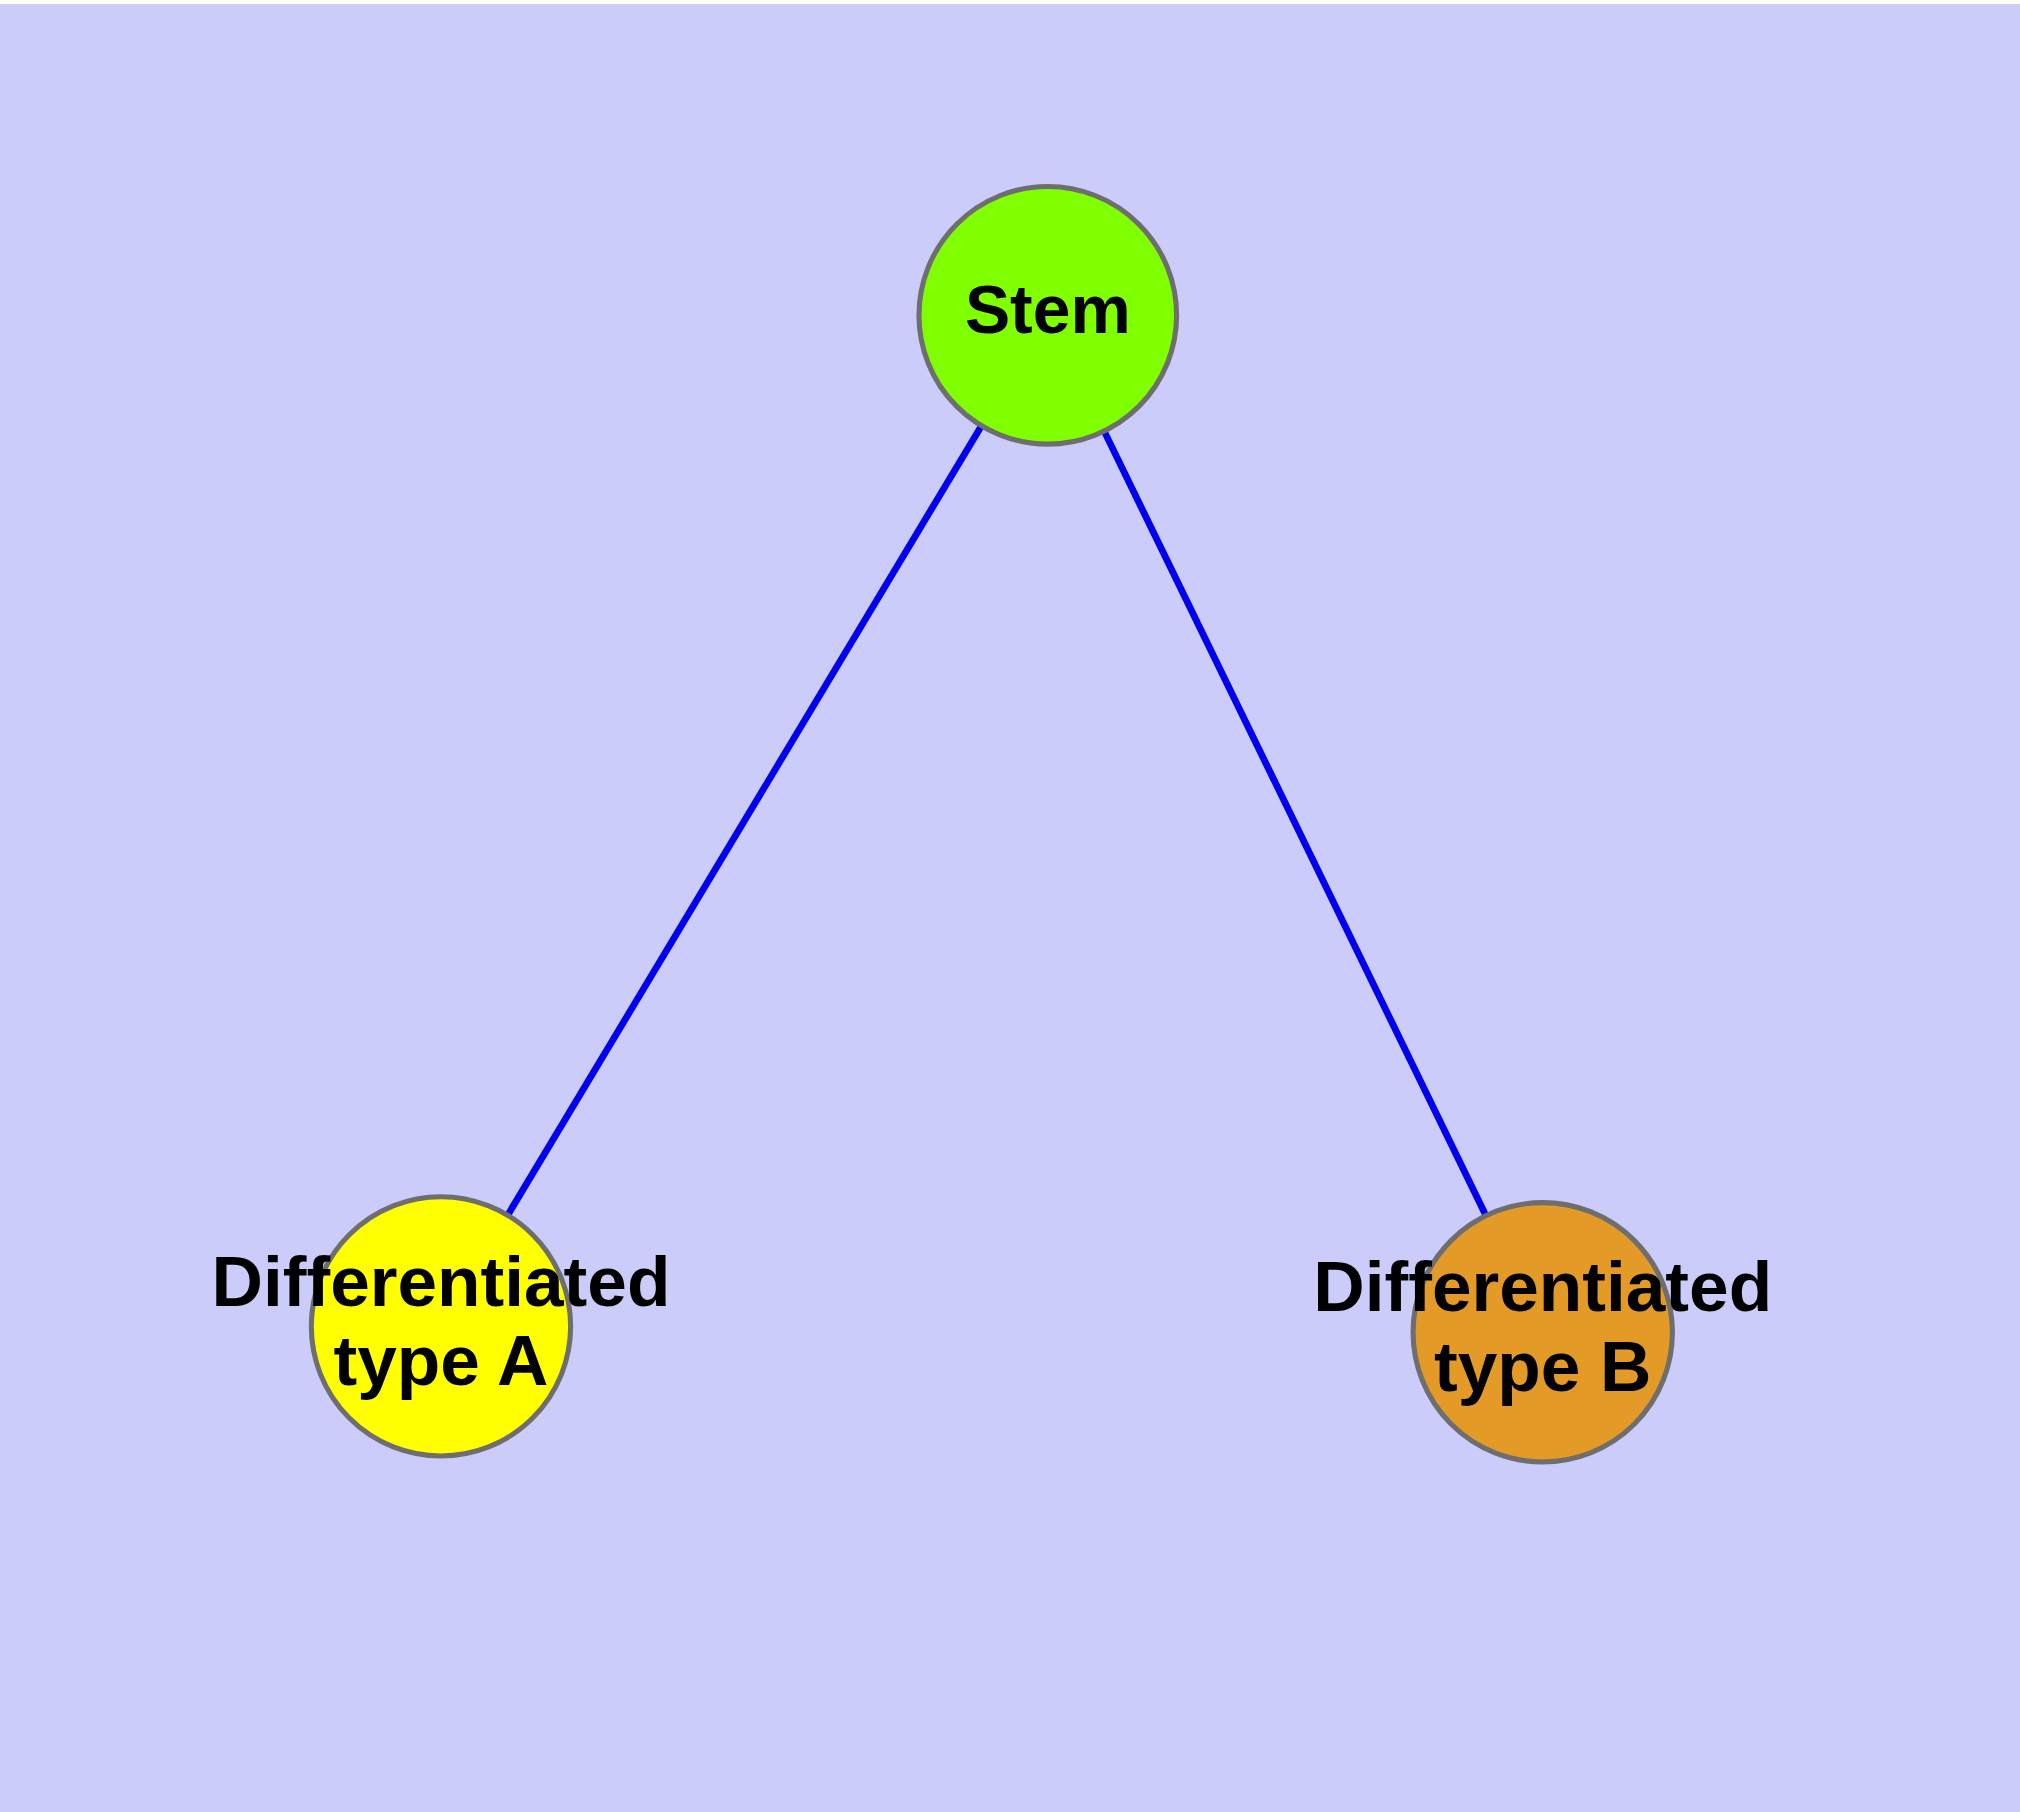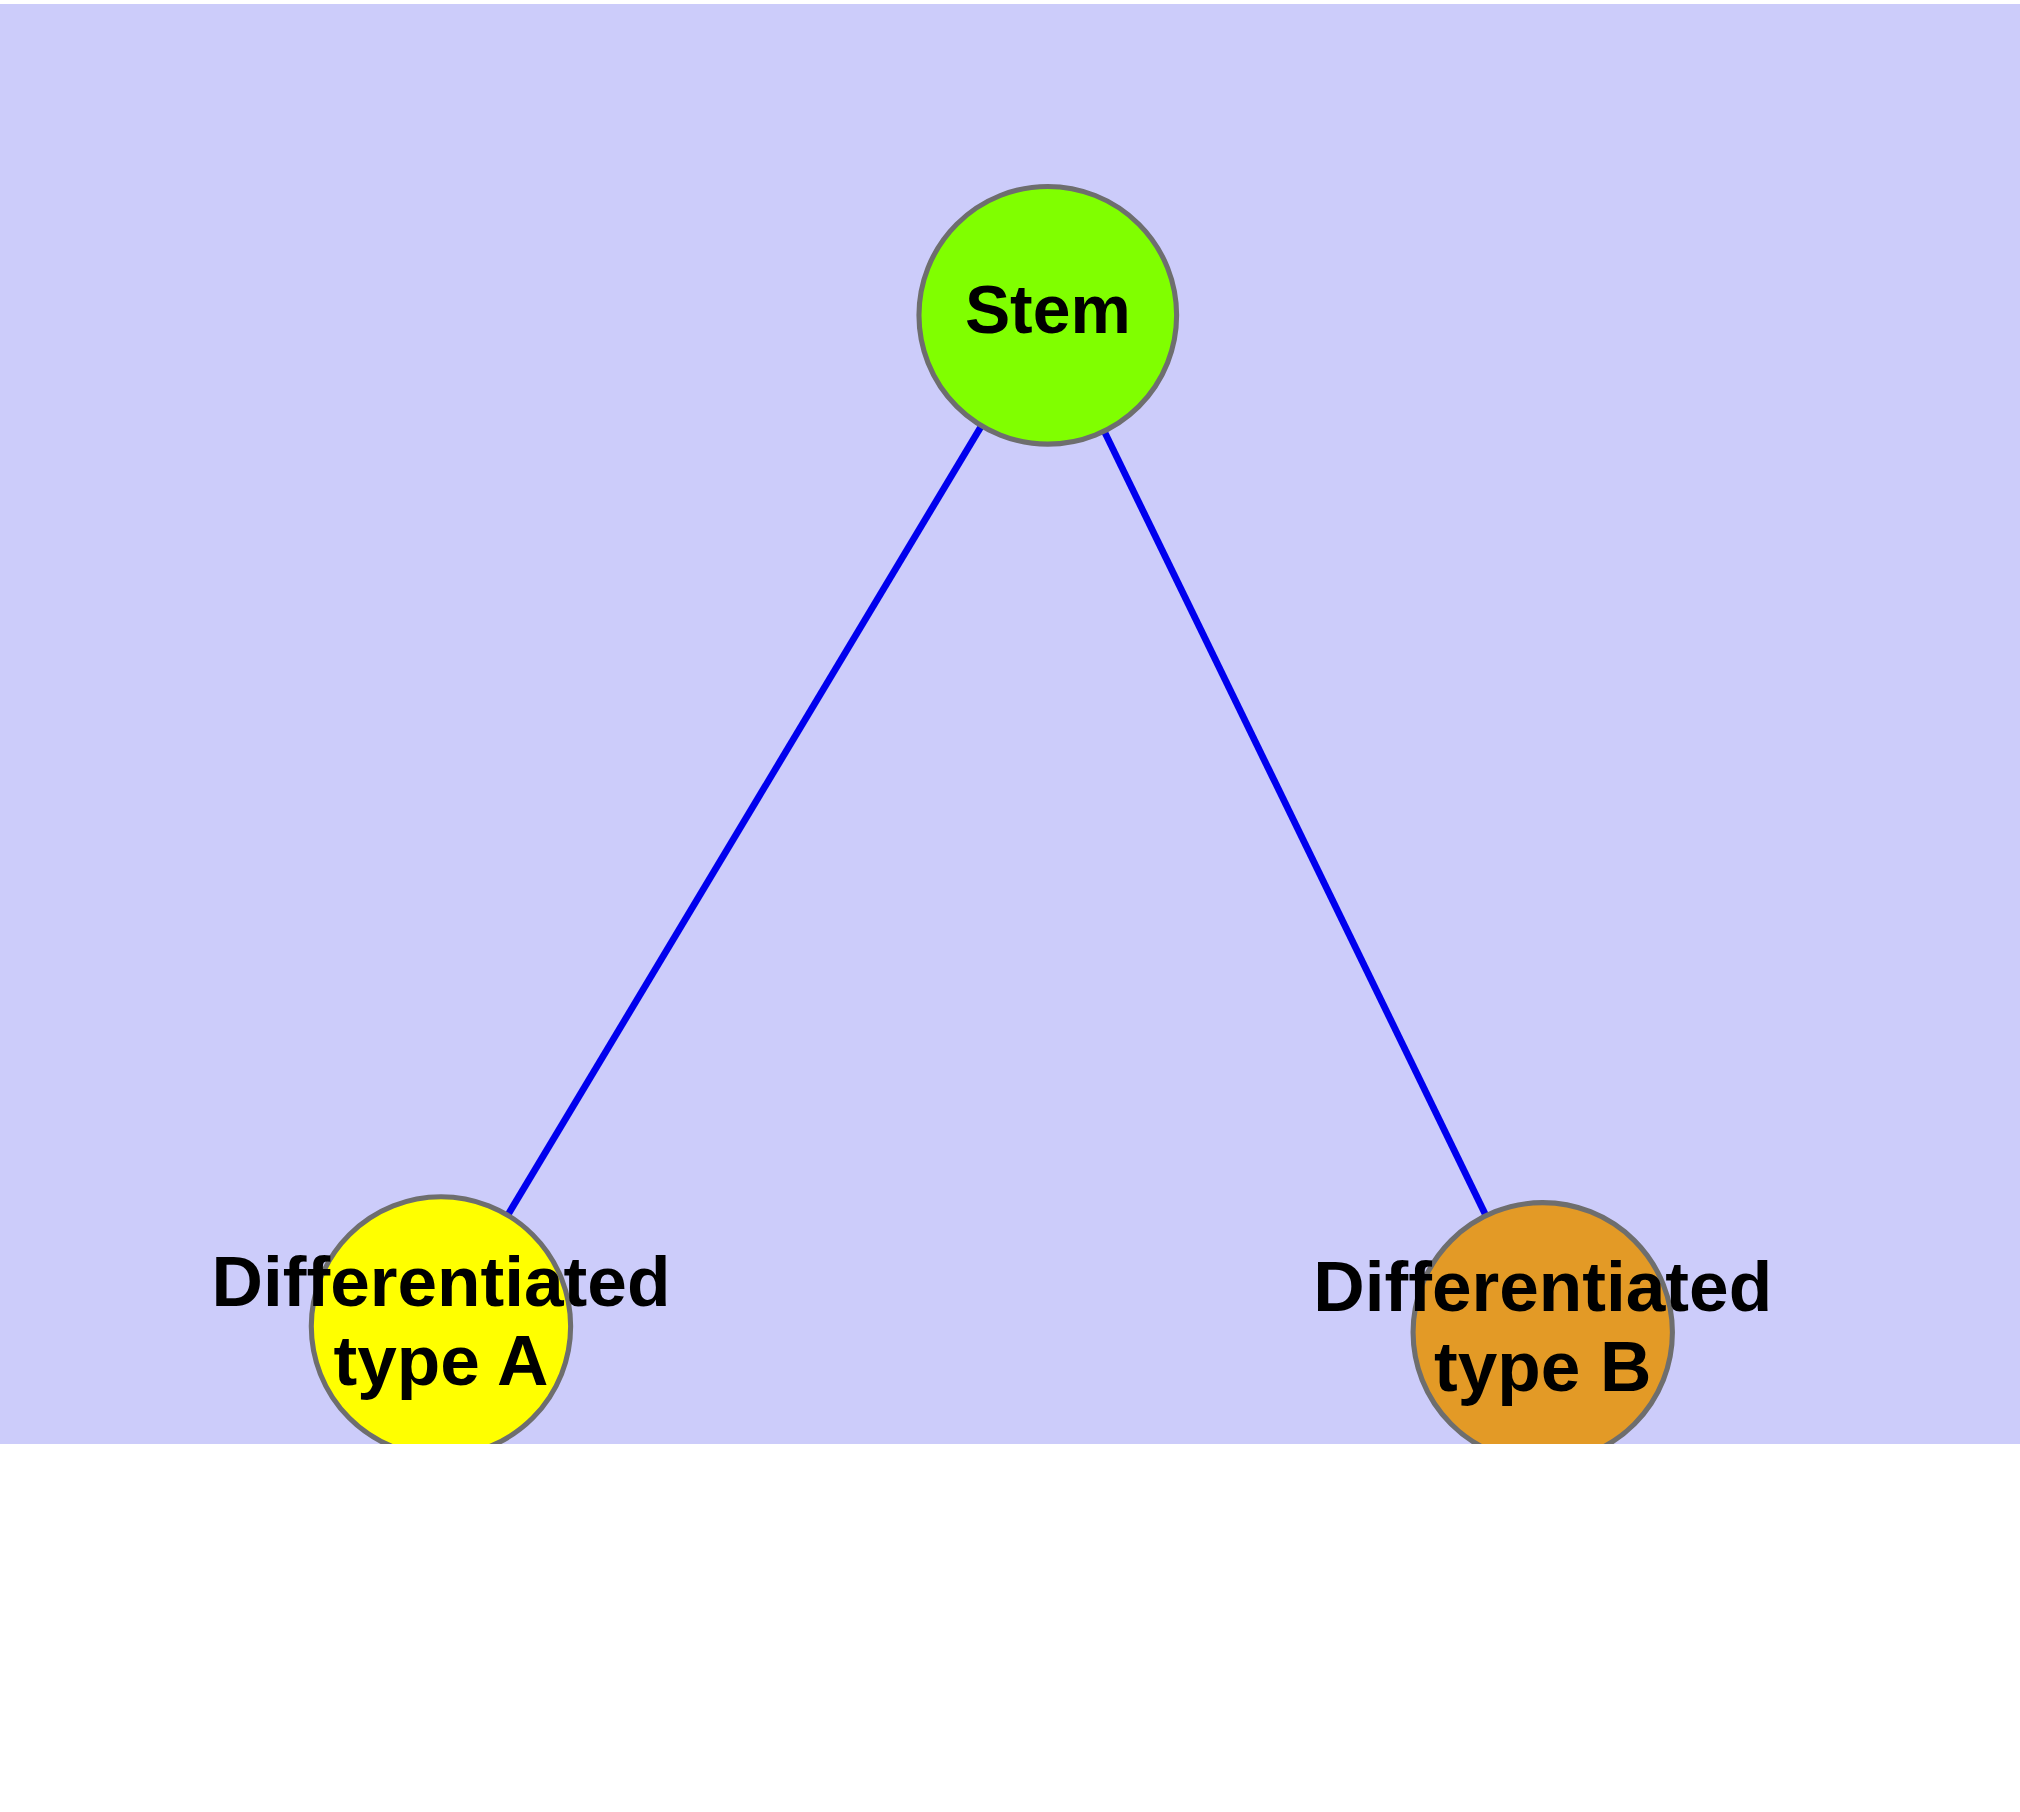--- a/index.html
+++ b/index.html
@@ -51,21 +51,21 @@
   .label-root {
     font-size: 80px;
   }
   .label-leaf {
     font-size: 84px;
   }
 </style>
 </head>
 <body>
 
-<div id="canvas" style="width: 2021px; height: 1444px; background: rgb(255, 255, 255);">
+<div id="canvas" style="width: 2021px; height: 1812px; background: rgb(255, 255, 255);">
 
   <div id="plot-area" style="background: rgb(204, 204, 250); width: 2021px; height: 1808px;"></div>
 
   <svg id="graph-svg" viewBox="0 0 2384 2138" xmlns="http://www.w3.org/2000/svg">
 
     <g>
       <line class="edge-line" x1="1156.7513774375484" y1="504.04414345950397" x2="599.7632240076624" y2="1432.0984270375122" stroke="#0000ee" stroke-width="8"></line>
       <line class="edge-line" x1="1303.3898951338435" y1="510.4723872613222" x2="1752.1725081445081" y2="1432.6284413928252" stroke="#0000ee" stroke-width="8"></line>
     </g>
 

